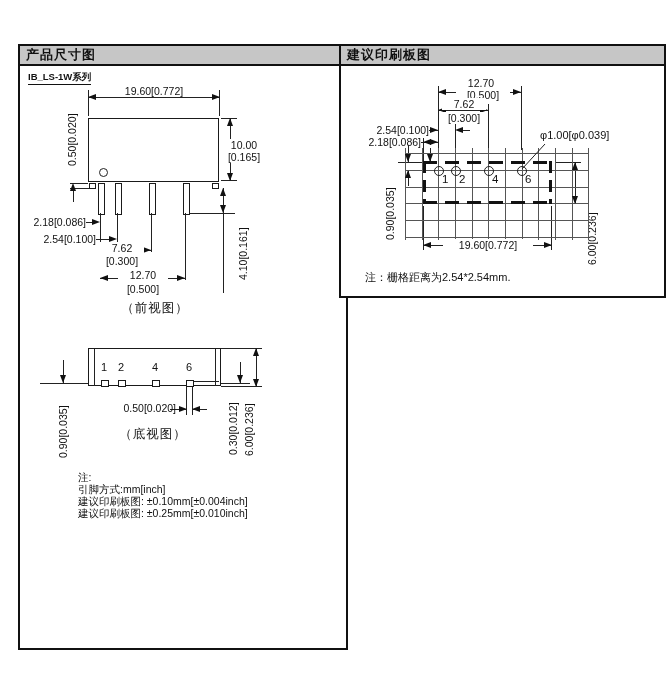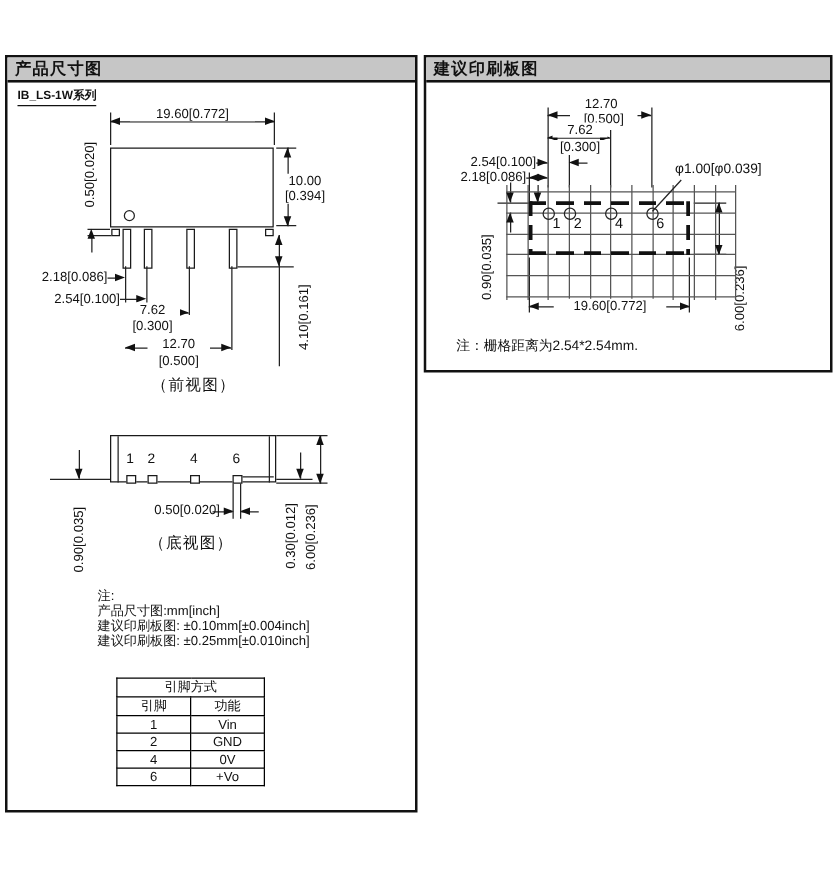--- a/index.html
+++ b/index.html
@@ -33,21 +33,21 @@
   .pad{position:absolute;width:8px;height:8px;border:1.3px solid #222;border-radius:50%;z-index:4;}
   table.pintab{position:absolute;border-collapse:collapse;table-layout:fixed;
                font-size:10.5px;text-align:center;background:#fff;}
   table.pintab td{border:1px solid #000;height:13px;padding:0;}
 </style>
 </head>
 <body>
 
 <div id="page">
 
-  <div class="panel" style="left:4px;top:44px;width:326px;height:602px;">
+  <div class="panel" style="left:18px;top:44px;width:326px;height:602px;">
     <div class="titlebar">产品尺寸图</div>
     <div class="txt" style="left:8px;top:25px;font-size:9.5px;font-weight:bold;border-bottom:1px solid #111;padding-bottom:1px;">IB_LS-1W系列</div>
   </div>
 
   <div>
 
     <div class="vl" style="left:88px;top:90px;height:26px;"></div>
     <div class="vl" style="left:219px;top:90px;height:26px;"></div>
     <div class="hl" style="left:88px;top:97px;width:132px;"></div>
     <div class="ar ar-l" style="left:88px;top:94px;"></div>
@@ -71,21 +71,21 @@
     <div class="vl" style="left:73px;top:188px;height:14px;"></div>
     <div class="ar ar-u" style="left:70px;top:183px;"></div>
 
     <div class="hl" style="left:221px;top:118px;width:16px;"></div>
     <div class="hl" style="left:221px;top:180px;width:16px;"></div>
     <div class="vl" style="left:230px;top:118px;height:63px;"></div>
     <div class="ar ar-u" style="left:227px;top:118px;"></div>
     <div class="ar ar-d" style="left:227px;top:173px;"></div>
     <div class="txt ctr wbg" style="left:222px;top:139px;width:44px;">
       <div>10.00</div>
-      <div>[0.394]</div>
+      <div>[0.165]</div>
     </div>
 
     <div class="hl" style="left:190px;top:213px;width:45px;"></div>
     <div class="vl" style="left:223px;top:188px;height:105px;"></div>
     <div class="ar ar-u" style="left:220px;top:188px;"></div>
     <div class="ar ar-d" style="left:220px;top:205px;"></div>
     <div class="vtxt" style="left:237px;top:213px;width:14px;height:82px;">4.10[0.161]</div>
 
     <div class="vl" style="left:100px;top:213px;height:32px;"></div>
     <div class="vl" style="left:117px;top:213px;height:32px;"></div>
@@ -153,52 +153,25 @@
     <div class="hl" style="left:221px;top:386px;width:41px;"></div>
     <div class="vl" style="left:256px;top:348px;height:39px;"></div>
     <div class="ar ar-u" style="left:253px;top:348px;"></div>
     <div class="ar ar-d" style="left:253px;top:379px;"></div>
     <div class="vtxt" style="left:227px;top:398px;width:13px;height:62px;">0.30[0.012]</div>
     <div class="vtxt" style="left:243px;top:394px;width:14px;height:72px;">6.00[0.236]</div>
   </div>
 
   <div>
     <div class="txt" style="left:78px;top:471px;">注:</div>
-    <div class="txt" style="left:78px;top:483px;">产品尺寸图:mm[inch]</div>
+    <div class="txt" style="left:78px;top:483px;">引脚方式:mm[inch]</div>
     <div class="txt" style="left:78px;top:495px;">建议印刷板图: ±0.10mm[±0.004inch]</div>
     <div class="txt" style="left:78px;top:507px;">建议印刷板图: ±0.25mm[±0.010inch]</div>
   </div>
 
-  <table class="pintab" style="left:93px;top:542px;width:119px;">
-    <tbody>
-        <tr>
-          <td colspan="2">引脚方式</td>
-        </tr>
-    <tr>
-      <td style="width:58px;">引脚</td>
-      <td>功能</td>
-    </tr>
-    <tr>
-          <td>1</td>
-          <td>Vin</td>
-        </tr>
-    <tr>
-          <td>2</td>
-          <td>GND</td>
-        </tr>
-    <tr>
-          <td>4</td>
-          <td>0V</td>
-        </tr>
-    <tr>
-          <td>6</td>
-          <td>+Vo</td>
-        </tr>
-  </tbody>
-    </table>
 
   <div class="panel" style="left:339px;top:44px;width:323px;height:250px;">
     <div class="titlebar">建议印刷板图</div>
   </div>
 
   <div>
 
     <div class="abs" style="left:0;top:0;width:669px;height:700px;z-index:1;">
         <div class="vl" style="left: 405px; top: 148px; height: 92px; background: rgb(85, 85, 85);"></div>
         <div class="vl" style="left: 421.6px; top: 148px; height: 92px; background: rgb(85, 85, 85);"></div>

